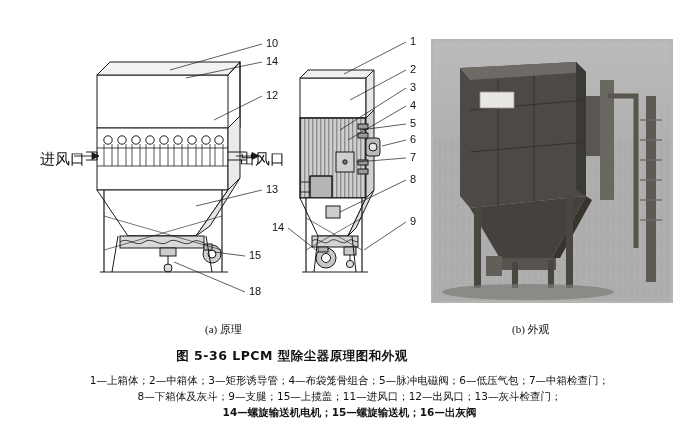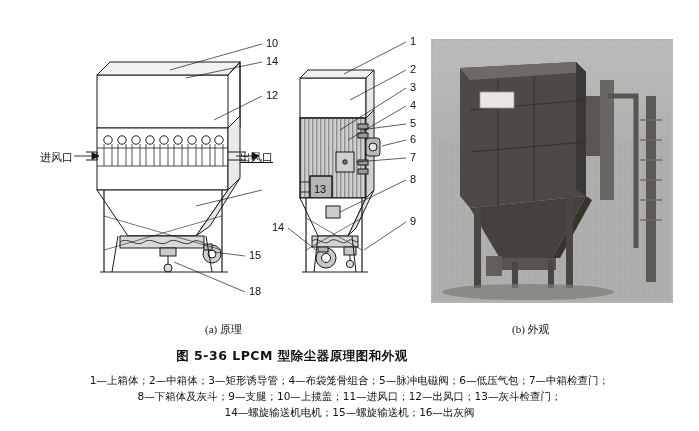--- a/index.html
+++ b/index.html
@@ -47,21 +47,21 @@
     white-space:nowrap;
   }
   .title{
     font-size:12.5px;
     font-weight:bold;
     letter-spacing:0.5px;
   }
   .inport, .outport{
     position:absolute;
     font-family:"DejaVu Sans", sans-serif;
-    font-size:11px;
+    font-size:15px;
     color:#111;
     white-space:nowrap;
   }
 </style>
 </head>
 <body>
 
 <svg id="fig" viewBox="0 0 699 431">
   <defs>
 
@@ -284,38 +284,38 @@
         <path d="M640,220 L662,220"></path>
     </g>
 
     <rect x="432" y="40" width="240" height="262" fill="none" stroke="#b8b5b0" stroke-width="2"></rect>
   </g>
 </svg>
 
 <div class="lbl" style="left:266px;top:38px;text-align:center;">10</div>
 <div class="lbl" style="left:266px;top:56px;">14</div>
 <div class="lbl" style="left:266px;top:90px;">12</div>
-<div class="lbl" style="left:266px;top:184px;margin-left:48px;">13</div>
+<div class="lbl" style="left:266px;top:184px;">13</div>
 <div class="lbl" style="left:249px;top:250px;">15</div>
 <div class="lbl" style="left:249px;top:286px;">18</div>
 
 <div class="lbl" style="left:410px;top:36px;">1</div>
 <div class="lbl" style="left:410px;top:64px;">2</div>
 <div class="lbl" style="left:410px;top:82px;">3</div>
 <div class="lbl" style="left:410px;top:100px;">4</div>
 <div class="lbl" style="left:410px;top:118px;">5</div>
 <div class="lbl" style="left:410px;top:134px;">6</div>
 <div class="lbl" style="left:410px;top:152px;">7</div>
 <div class="lbl" style="left:410px;top:174px;">8</div>
 <div class="lbl" style="left:410px;top:216px;">9</div>
 <div class="lbl" style="left:272px;top:222px;">14</div>
 
 <div class="inport" style="left:40px;top:150px;">进风口</div>
-<div class="outport" style="left:240px;top:150px;text-decoration:underline;">出风口</div>
+<div class="outport" style="left:240px;top:150px;">出风口</div>
 
 <div class="subcap" style="left:205px;top:322px;">(a) 原理</div>
 <div class="subcap" style="left:512px;top:322px;">(b) 外观</div>
 
 <div class="caption title" style="left:0;top:348px;">图 5-36    LPCM 型除尘器原理图和外观</div>
 
 <div class="legend" style="top:374px;">1—上箱体；2—中箱体；3—矩形诱导管；4—布袋笼骨组合；5—脉冲电磁阀；6—低压气包；7—中箱检查门；</div>
-<div class="legend" style="top:390px;">8—下箱体及灰斗；9—支腿；10—上揽盖；11—进风口；12—出风口；13—灰斗检查门；</div>
-<div class="legend" style="top:406px;">14—螺旋输送机电机；15—螺旋输送机；16—出灰阀</div>
+<div class="legend" style="top:390px;">8—下箱体及灰斗；9—支腿；15—上揽盖；11—进风口；12—出风口；13—灰斗检查门；</div>
+<div class="legend" style="top:406px;font-weight:bold;">14—螺旋输送机电机；15—螺旋输送机；16—出灰阀</div>
 
 </body></html>

